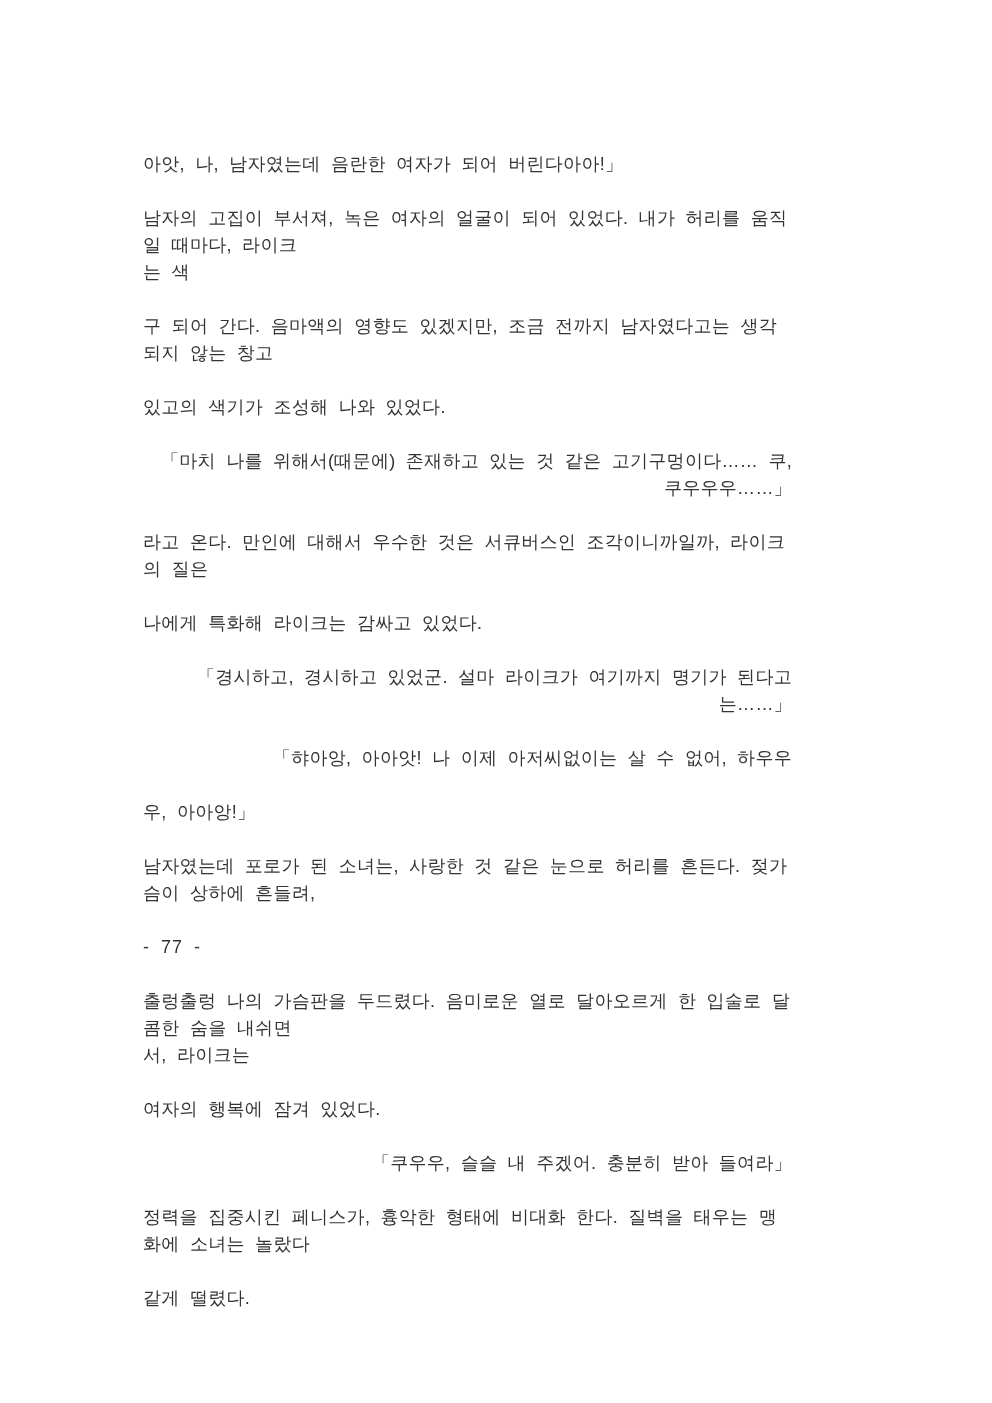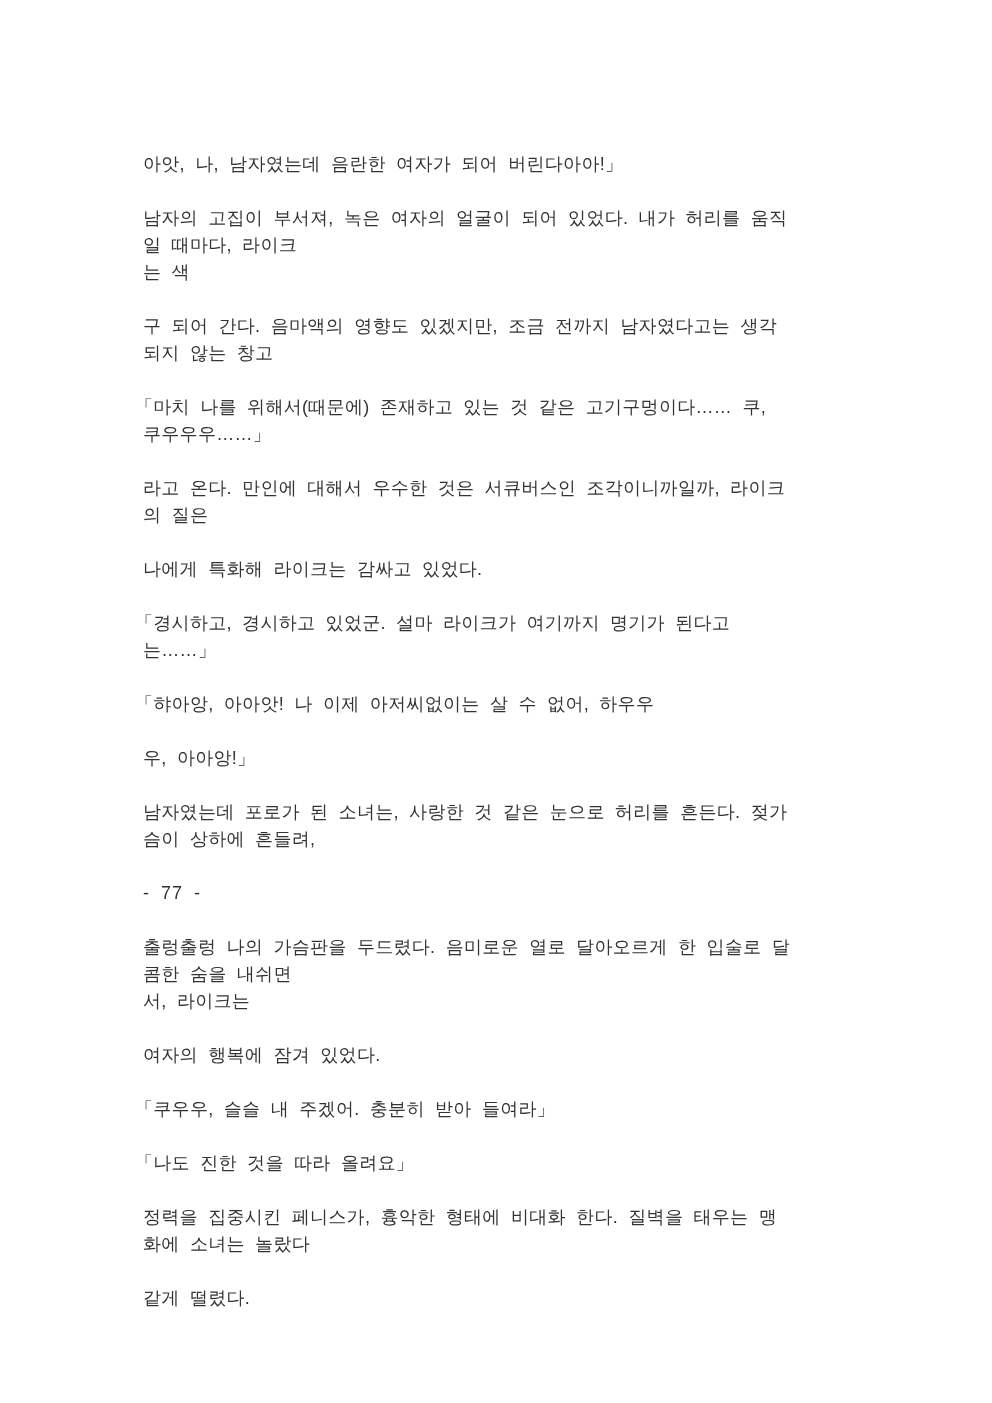--- a/index.html
+++ b/index.html
@@ -27,43 +27,44 @@
     line-height: 27px;
     letter-spacing: 0.3px;
     word-spacing: 5px;
   }
   p.para {
     margin: 0 0 27px 0;
     white-space: pre-line;
   }
   p.para.quote {
     text-indent: -8px; 
+    text-align: right;
   }
   p.para.page-number {
     letter-spacing: 1px;
   }
 </style>
 </head>
 <body>
 
 <div class="page">
   <div class="content">
       <p class="para">아앗, 나, 남자였는데 음란한 여자가 되어 버린다아아!」</p>
       <p class="para">남자의 고집이 부서져, 녹은 여자의 얼굴이 되어 있었다. 내가 허리를 움직일 때마다, 라이크
 는 색</p>
       <p class="para">구 되어 간다. 음마액의 영향도 있겠지만, 조금 전까지 남자였다고는 생각되지 않는 창고</p>
+      <p class="para">있고의 색기가 조성해 나와 있었다.</p>
       <p class="para quote">「마치 나를 위해서(때문에) 존재하고 있는 것 같은 고기구멍이다…… 쿠, 쿠우우우……」</p>
       <p class="para">라고 온다. 만인에 대해서 우수한 것은 서큐버스인 조각이니까일까, 라이크의 질은</p>
       <p class="para">나에게 특화해 라이크는 감싸고 있었다.</p>
       <p class="para quote">「경시하고, 경시하고 있었군. 설마 라이크가 여기까지 명기가 된다고는……」</p>
       <p class="para quote">「햐아앙, 아아앗! 나 이제 아저씨없이는 살 수 없어, 하우우</p>
       <p class="para">우, 아아앙!」</p>
       <p class="para">남자였는데 포로가 된 소녀는, 사랑한 것 같은 눈으로 허리를 흔든다. 젖가슴이 상하에 흔들려,</p>
       <p class="para page-number">- 77 -</p>
       <p class="para">출렁출렁 나의 가슴판을 두드렸다. 음미로운 열로 달아오르게 한 입술로 달콤한 숨을 내쉬면
 서, 라이크는</p>
       <p class="para">여자의 행복에 잠겨 있었다.</p>
       <p class="para quote">「쿠우우, 슬슬 내 주겠어. 충분히 받아 들여라」</p>
-      <p class="para quote">「나도 진한 것을 따라 올려요」</p>
       <p class="para">정력을 집중시킨 페니스가, 흉악한 형태에 비대화 한다. 질벽을 태우는 맹화에 소녀는 놀랐다</p>
       <p class="para">같게 떨렸다.</p>
     </div>
 </div>
 
 </body></html>

